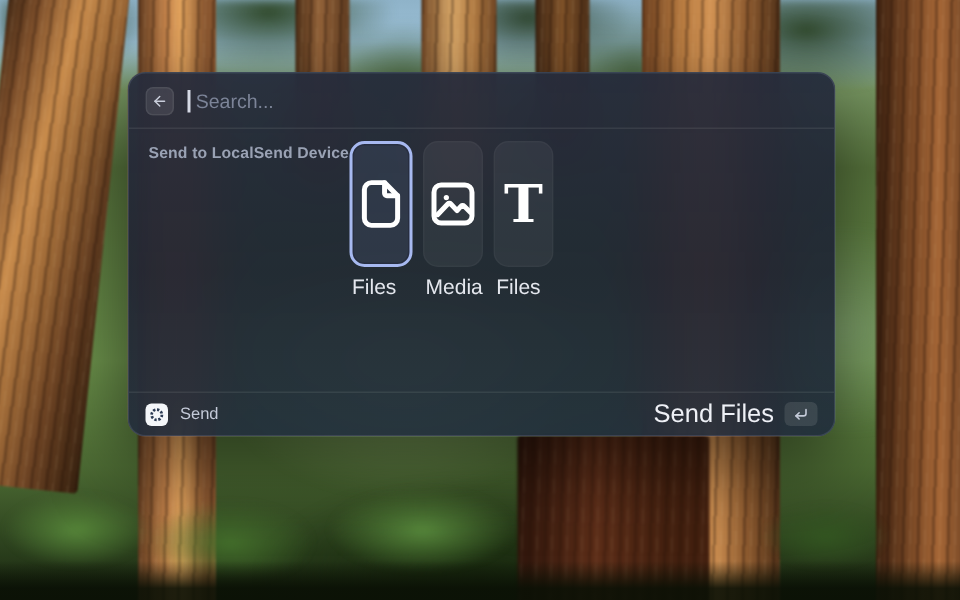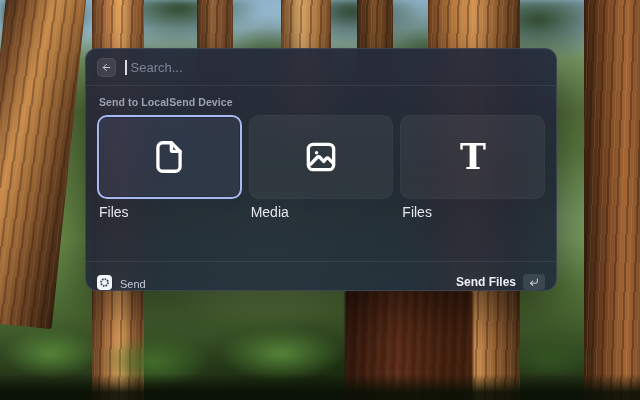--- a/index.html
+++ b/index.html
@@ -62,41 +62,41 @@
 
   .search-row { height:36px; display:flex; align-items:center; gap:9px; padding:0 11px; flex:none; }
   .back-btn { width:19px; height:19px; border-radius:5px; flex:none;
     background:rgba(255,255,255,.09); border:1px solid rgba(255,255,255,.07);
     display:flex; align-items:center; justify-content:center; cursor:pointer; }
   .caret { width:1.5px; height:15px; background:#d6dae5; margin-right:-5px; }
   .search-text { font-size:13px; color:#7c8498; }
 
   .divider { height:1px; background:rgba(255,255,255,.08); flex:none; }
 
-  .body { flex:1; display:flex; flex-direction:column; padding:8px 11px 0; min-height:0; }
+  .body { flex:1; display:flex; flex-direction:row; padding:8px 11px 0; min-height:0; }
   .section-title { font-size:10.5px; font-weight:bold; color:#9aa2b4; letter-spacing:.1px; margin:2px 0 7px 2px; }
 
   .grid { display:flex; gap:7px; }
   .cell { flex:1; display:flex; flex-direction:column; }
   .tile { height:84px; border-radius:10px; background:rgba(255,255,255,.055);
     border:1px solid rgba(255,255,255,.03);
     display:flex; align-items:center; justify-content:center; cursor:pointer; }
   .tile.selected { border:2px solid #a7b9f0; background:rgba(150,170,235,.10);
     box-shadow:0 0 0 1px rgba(35,40,60,.6) inset; }
   .tile svg { width:38px; height:38px; }
   .cell-label { font-size:14px; color:#e4e7ee; margin:5px 0 0 2px; }
 
   .spacer { flex:1; }
 
-  .footer { height:28px; flex:none; display:flex; align-items:flex-end; padding:0 11px; gap:8px; }
+  .footer { height:28px; flex:none; display:flex; align-items:center; padding:0 11px; gap:8px; }
   .app-icon { width:15px; height:15px; border-radius:4px; background:#f4f6f9; flex:none;
     display:flex; align-items:center; justify-content:center; }
   .footer-left-label { font-size:11px; color:#c4cad8; }
   .footer-right { margin-left:auto; display:flex; align-items:center; gap:7px; }
-  .action-label { font-size:12px; font-weight:bold; color:#eef0f6; }
+  .action-label { font-size:17px; font-weight:normal; color:#eef0f6; }
   .key-badge { width:22px; height:16px; border-radius:4px; background:rgba(255,255,255,.10);
     display:flex; align-items:center; justify-content:center; }
 
   .stroke-icon { fill:none; stroke:#ffffff; stroke-width:2.1; stroke-linecap:round; stroke-linejoin:round; }
 </style>
 </head>
 <body>
 
 <div class="scene">
   <div class="canopy"></div>

